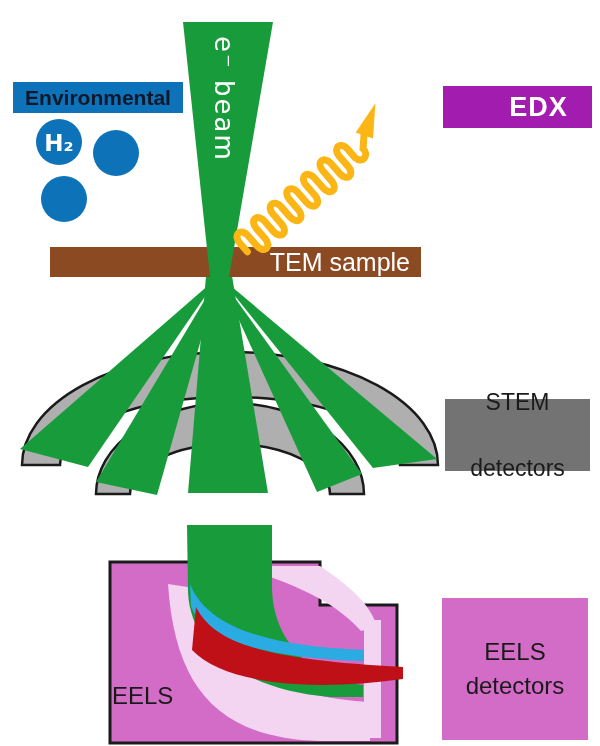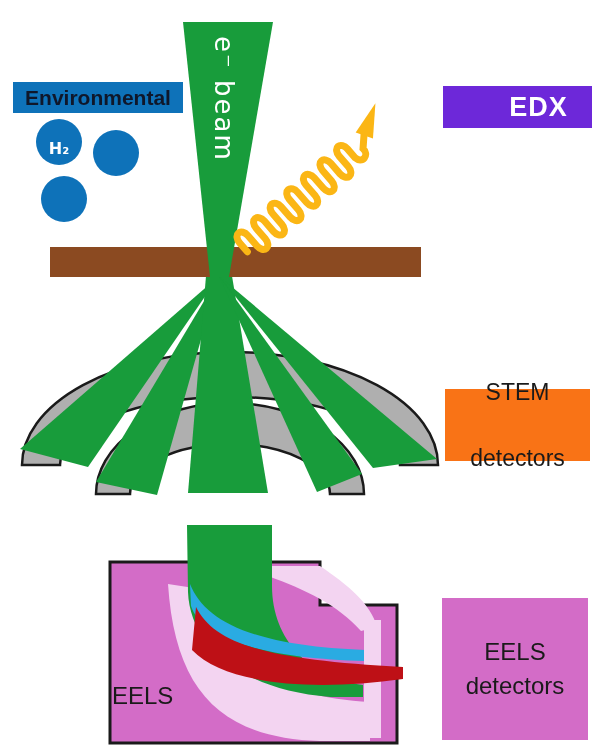--- a/index.html
+++ b/index.html
@@ -4,29 +4,29 @@
 <style>
   html,body{margin:0;padding:0;background:#fff;}
   .stage{position:relative;width:600px;height:746px;background:#ffffff;overflow:hidden;
          font-family:"Liberation Sans",sans-serif;}
   .stage svg{position:absolute;left:0;top:0;}
   .lbl{position:absolute;display:flex;align-items:center;justify-content:center;
        box-sizing:border-box;text-align:center;}
   .env-box{left:13px;top:82px;width:170px;height:31px;background:#0E72B9;
            color:#0f172a;font-weight:bold;font-size:21px;}
   .h2-lbl{left:36px;top:128px;width:46px;height:30px;color:#fff;font-weight:bold;
-          font-size:16px;font-family:"DejaVu Sans",sans-serif;align-items:flex-end;}
+          font-size:23px;font-family:"DejaVu Sans",sans-serif;}
   .ebeam-lbl{left:237px;top:36px;width:160px;height:26px;color:#fff;font-size:26px;
              letter-spacing:2px;transform:rotate(90deg);transform-origin:top left;
              justify-content:flex-start;font-family:"DejaVu Sans",sans-serif;}
-  .edx-box{left:443px;top:86px;width:149px;height:42px;background:#6d28d9;
+  .edx-box{left:443px;top:86px;width:149px;height:42px;background:#a21caf;
            color:#fff;font-weight:bold;font-size:27px;letter-spacing:1px;padding-left:42px;}
   .tem-lbl{left:50px;top:249px;width:366px;height:27px;color:#fff;font-size:25px;
            justify-content:flex-end;padding-right:6px;}
-  .stem-box{left:445px;top:389px;width:145px;height:72px;background:#f97316;
+  .stem-box{left:445px;top:399px;width:145px;height:72px;background:#737373;
             color:#1a1a1a;font-size:23px;line-height:30px;flex-direction:column;gap:36px;}
   .eels-det-box{left:442px;top:598px;width:146px;height:142px;background:#D36CC7;
             color:#1a1a1a;font-size:24px;line-height:34px;flex-direction:column;}
   .eels-spec-lbl{left:112px;top:681px;width:200px;color:#1a1a1a;font-size:24px;
             line-height:30px;flex-direction:column;align-items:flex-start;text-align:left;}
 </style>
 </head>
 <body>
 
 <div class="stage">
@@ -85,20 +85,23 @@
   </div>
 
   <div class="lbl ebeam-lbl">
     <span>e⁻ beam</span>
   </div>
 
   <div class="lbl edx-box">
     <span>EDX</span>
   </div>
 
+  <div class="lbl tem-lbl">
+    <span>TEM sample</span>
+  </div>
 
   <div class="lbl stem-box">
     <span>STEM</span>
     <span>detectors</span>
   </div>
 
   <div class="lbl eels-det-box">
     <span>EELS</span>
     <span>detectors</span>
   </div>

